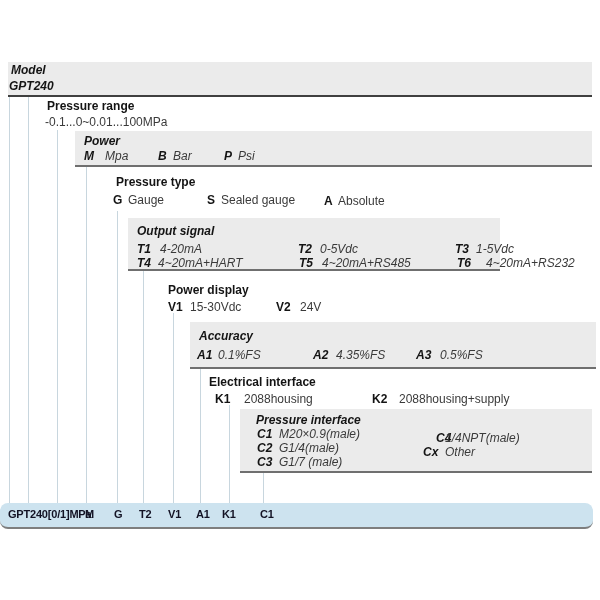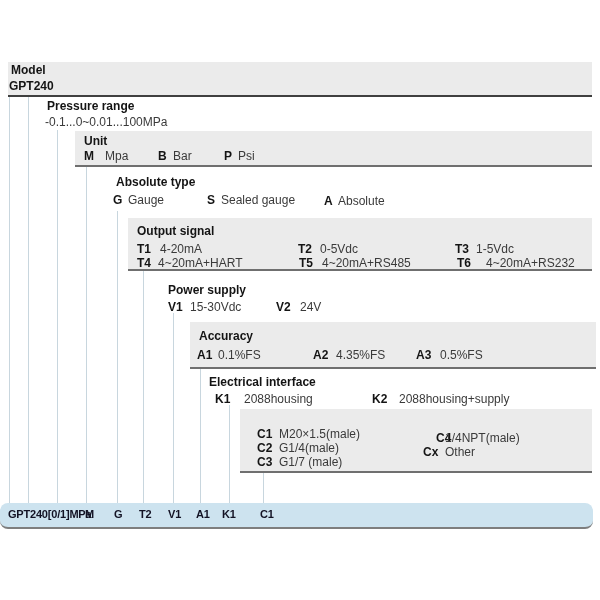--- a/index.html
+++ b/index.html
@@ -11,21 +11,21 @@
     --connector-line:#c8d6de;
     --text-dark:#141414;
     --text-value:#3a3a3a;
   }
   html,body{margin:0;padding:0;background:#fff;}
   .page{
     position:relative;width:600px;height:600px;background:#ffffff;overflow:hidden;
     font-family:"Liberation Sans","DejaVu Sans",sans-serif;font-size:12px;color:var(--text-dark);
   }
   .vline{position:absolute;width:1px;background:var(--connector-line);}
-  .box{position:absolute;background:var(--section-bg);border-bottom:2px solid var(--section-border);}
+  .box{position:absolute;background:var(--section-bg);border-bottom:2px solid var(--section-border);font-style:italic;}
   .model-bar{border-bottom:2px solid var(--model-border);}
   .h{position:absolute;font-weight:bold;color:var(--text-dark);white-space:nowrap;}
   .c{position:absolute;font-weight:bold;color:var(--text-dark);white-space:nowrap;}
   .l{position:absolute;font-weight:normal;color:var(--text-value);white-space:nowrap;}
   .orderbar{
     position:absolute;left:0;top:503px;width:593px;height:24px;
     background:var(--order-bar-bg);border-bottom:2px solid var(--order-bar-border);border-radius:8px;
   }
   .orderbar .oc{
     position:absolute;top:5px;font-weight:bold;font-size:11px;color:#121224;
@@ -52,57 +52,57 @@
     <div class="h" style="left:3px;top:1px">Model</div>
     <div class="h" style="left:1px;top:17px">GPT240</div>
   </div>
 
   <div>
     <div class="h" style="left:47px;top:99px">Pressure range</div>
     <div class="l" style="left:45px;top:115px">-0.1...0~0.01...100MPa</div>
   </div>
 
   <div class="box" style="left:75px;top:131px;width:517px;height:34px">
-    <div class="h" style="left:9px;top:3px">Unit</div>
+    <div class="h" style="left:9px;top:3px">Power</div>
     <span class="c" style="left:9px;top:18px">M</span>
     <span class="l" style="left:30px;top:18px">Mpa</span>
     <span class="c" style="left:83px;top:18px">B</span>
     <span class="l" style="left:98px;top:18px">Bar</span>
     <span class="c" style="left:149px;top:18px">P</span>
     <span class="l" style="left:163px;top:18px">Psi</span>
   </div>
 
   <div>
-    <div class="h" style="left:116px;top:175px">Absolute type</div>
+    <div class="h" style="left:116px;top:175px">Pressure type</div>
     <span class="c" style="left:113px;top:193px">G</span>
     <span class="l" style="left:128px;top:193px">Gauge</span>
     <span class="c" style="left:207px;top:193px">S</span>
     <span class="l" style="left:221px;top:193px">Sealed gauge</span>
     <span class="c" style="left:324px;top:194px">A</span>
     <span class="l" style="left:338px;top:194px">Absolute</span>
   </div>
 
-  <div class="box" style="left:128px;top:218px;width:464px;height:51px">
+  <div class="box" style="left:128px;top:218px;width:372px;height:51px">
     <div class="h" style="left:9px;top:6px">Output signal</div>
     <span class="c" style="left:9px;top:24px">T1</span>
     <span class="l" style="left:32px;top:24px">4-20mA</span>
     <span class="c" style="left:170px;top:24px">T2</span>
     <span class="l" style="left:192px;top:24px">0-5Vdc</span>
     <span class="c" style="left:327px;top:24px">T3</span>
     <span class="l" style="left:348px;top:24px">1-5Vdc</span>
     <span class="c" style="left:9px;top:38px">T4</span>
     <span class="l" style="left:30px;top:38px">4~20mA+HART</span>
     <span class="c" style="left:171px;top:38px">T5</span>
     <span class="l" style="left:194px;top:38px">4~20mA+RS485</span>
     <span class="c" style="left:329px;top:38px">T6</span>
     <span class="l" style="left:358px;top:38px">4~20mA+RS232</span>
   </div>
 
   <div>
-    <div class="h" style="left:168px;top:283px">Power supply</div>
+    <div class="h" style="left:168px;top:283px">Power display</div>
     <span class="c" style="left:168px;top:300px">V1</span>
     <span class="l" style="left:190px;top:300px">15-30Vdc</span>
     <span class="c" style="left:276px;top:300px">V2</span>
     <span class="l" style="left:300px;top:300px">24V</span>
   </div>
 
   <div class="box" style="left:190px;top:322px;width:406px;height:45px">
     <div class="h" style="left:9px;top:7px">Accuracy</div>
     <span class="c" style="left:7px;top:26px">A1</span>
     <span class="l" style="left:28px;top:26px">0.1%FS</span>
@@ -114,22 +114,23 @@
 
   <div>
     <div class="h" style="left:209px;top:375px">Electrical interface</div>
     <span class="c" style="left:215px;top:392px">K1</span>
     <span class="l" style="left:244px;top:392px">2088housing</span>
     <span class="c" style="left:372px;top:392px">K2</span>
     <span class="l" style="left:399px;top:392px">2088housing+supply</span>
   </div>
 
   <div class="box" style="left:240px;top:409px;width:352px;height:62px">
+    <div class="h" style="left:16px;top:4px">Pressure interface</div>
     <span class="c" style="left:17px;top:18px">C1</span>
-    <span class="l" style="left:39px;top:18px">M20×1.5(male)</span>
+    <span class="l" style="left:39px;top:18px">M20×0.9(male)</span>
     <span class="c" style="left:17px;top:32px">C2</span>
     <span class="l" style="left:39px;top:32px">G1/4(male)</span>
     <span class="c" style="left:17px;top:46px">C3</span>
     <span class="l" style="left:39px;top:46px">G1/7 (male)</span>
     <span class="c" style="left:196px;top:22px">C4</span>
     <span class="l" style="left:205px;top:22px">1/4NPT(male)</span>
     <span class="c" style="left:183px;top:36px">Cx</span>
     <span class="l" style="left:205px;top:36px">Other</span>
   </div>
 

